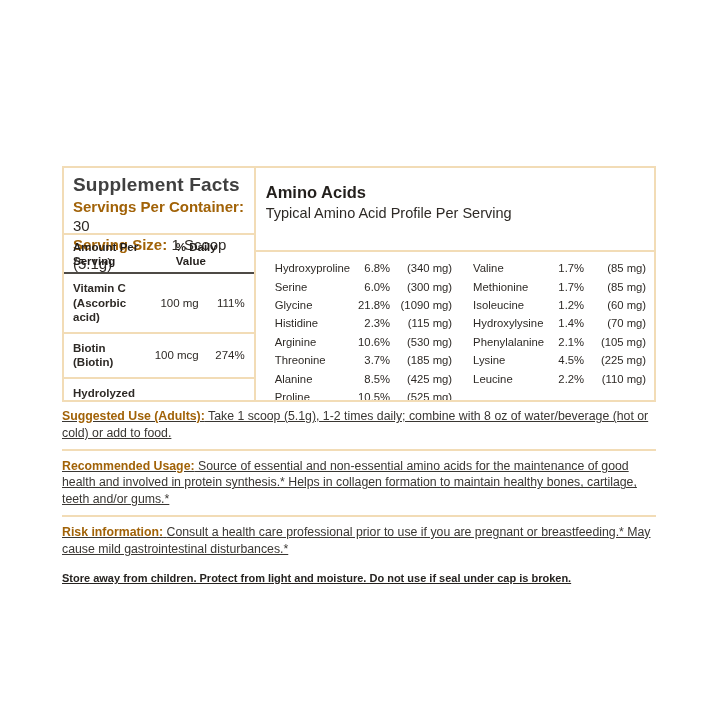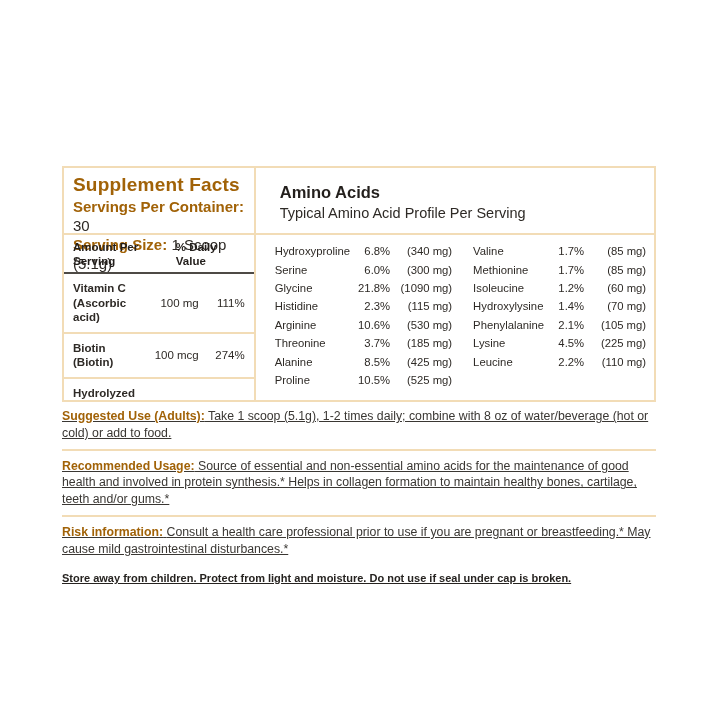--- a/index.html
+++ b/index.html
@@ -22,31 +22,31 @@
     box-sizing:border-box;border:2px solid var(--tan);
     display:flex;background:#fff;overflow:hidden;
   }
   .panel-left{width:237px;box-sizing:border-box;border-right:2px solid var(--tan);}
   .panel-right{flex:1;box-sizing:border-box;}
 
   .sep{height:2px;background:var(--tan);}
   .sep-dark{height:2px;background:var(--dark);}
 
   .sf-head{height:67px;box-sizing:border-box;padding:5px 9px 0;border-bottom:2px solid var(--tan);}
-  .sf-title{font-size:19px;font-weight:bold;line-height:24px;letter-spacing:.2px;color:#a16207;}
+  .sf-title{font-size:19px;font-weight:bold;line-height:24px;letter-spacing:.2px;color:#404040;}
   .sf-line{font-size:15px;line-height:19px;color:#2c2824;}
   .lbl{font-weight:bold;color:#a16207;}
 
   .f-cols{display:flex;justify-content:space-between;font-weight:bold;font-size:11.5px;line-height:14px;padding:5px 9px 4px;color:#231f1c;}
   .f-row{display:flex;align-items:center;padding:7px 9px;font-size:11.5px;line-height:14.5px;}
   .f-name{flex:1;font-weight:bold;}
   .f-amt{width:58px;text-align:right;}
   .f-dv{width:46px;text-align:right;}
 
-  .am-head{height:67px;box-sizing:border-box;padding:13px 24px 0;border-bottom:2px solid var(--tan);}
+  .am-head{height:84px;box-sizing:border-box;padding:13px 10px 0;border-bottom:2px solid var(--tan);}
   .am-title{font-size:16.5px;font-weight:bold;line-height:22px;color:#231f1c;}
   .am-sub{font-size:14.5px;line-height:20px;}
   .am-cols{display:flex;gap:12px;padding:7px 10px 0;}
   .am-group{flex:1;}
   .a-row{display:flex;align-items:center;height:18.4px;font-size:11.3px;margin-left:9px;}
   .a-name{flex:1;white-space:nowrap;}
   .a-pct{width:40px;text-align:right;}
   .a-mg{width:62px;text-align:right;white-space:nowrap;}
 
   

